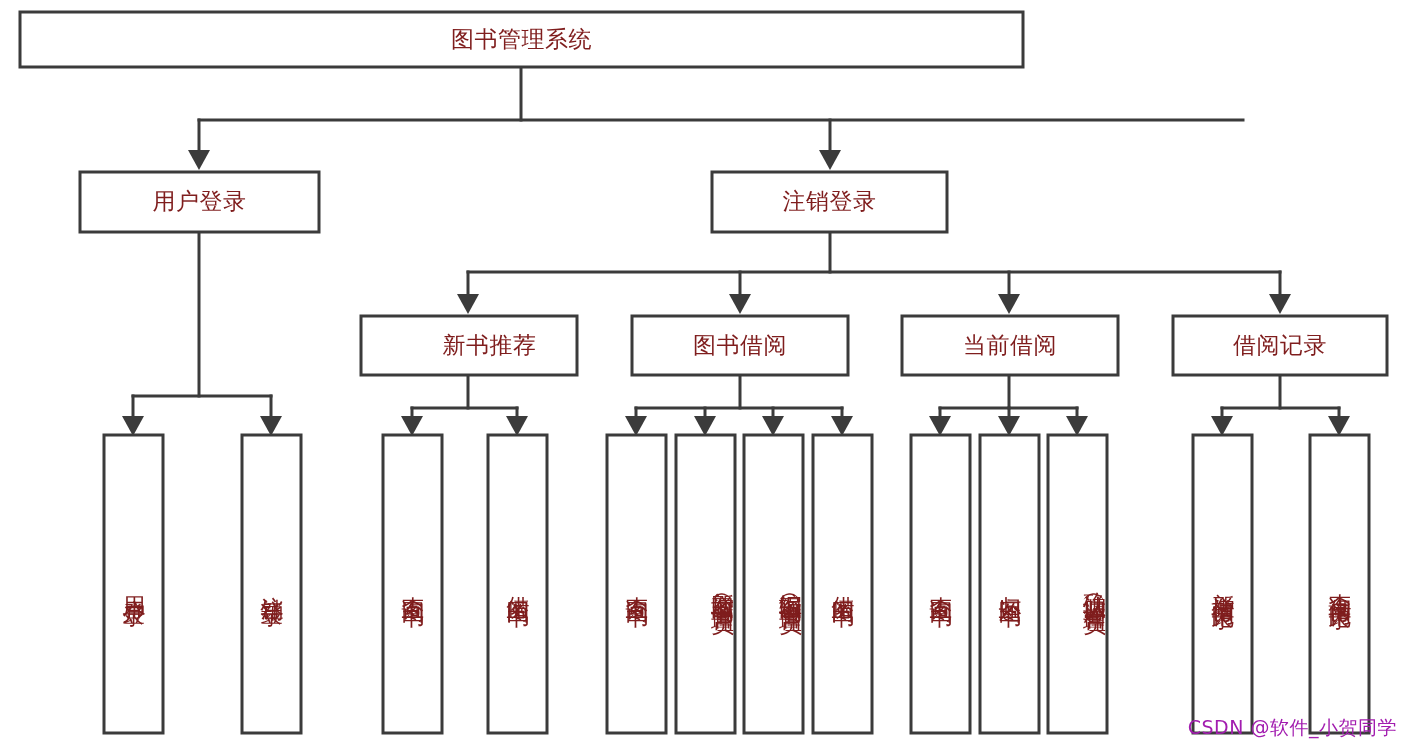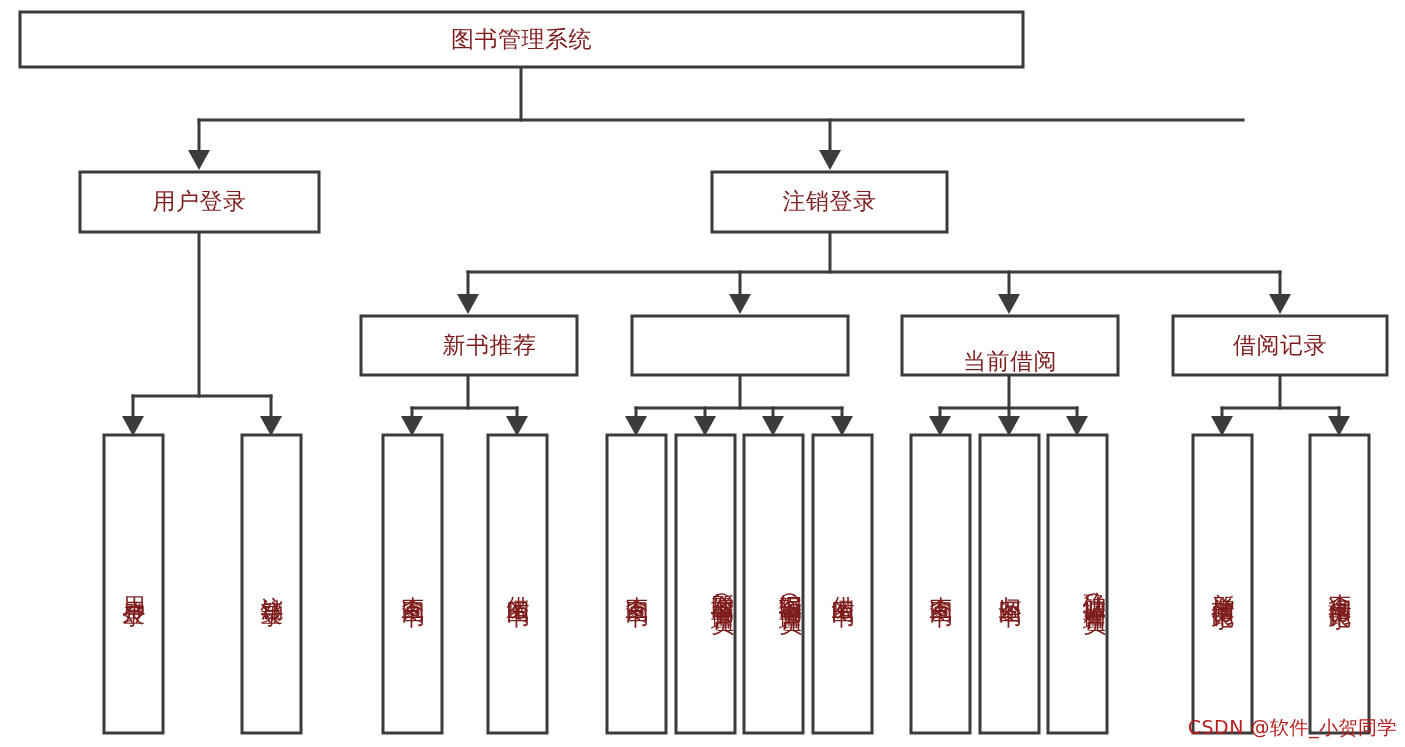--- a/index.html
+++ b/index.html
@@ -65,21 +65,21 @@
   }
   .node-label.vertical.centered {
     align-items: center;
     padding-top: 0;
   }
   .watermark {
     position: absolute;
     right: 8px;
     bottom: 6px;
     font-size: 19px;
-    color: #b91c1c;
+    color: #a21caf;
     font-family: "DejaVu Sans", "Liberation Sans", sans-serif;
     white-space: nowrap;
     letter-spacing: 0.5px;
   }
 </style>
 </head>
 <body>
 
 <div id="diagram-root">
 
@@ -191,21 +191,22 @@
     <rect class="node-box" x="1193" y="435" width="59" height="298"></rect>
     <rect class="node-box" x="1310" y="435" width="59" height="298"></rect>
   </svg>
 
   <div class="node-label horizontal" style="left:20px; top:12px; width:1003px; height:55px;">图书管理系统</div>
 
   <div class="node-label horizontal" style="left:80px; top:172px; width:239px; height:60px;">用户登录</div>
   <div class="node-label horizontal" style="left:712px; top:172px; width:235px; height:60px;">注销登录</div>
 
   <div class="node-label horizontal" style="left:361px; top:316px; width:257px; height:59px;">新书推荐</div>
-  <div class="node-label horizontal" style="left:902px; top:332px; width:216px; height:59px;">当前借阅</div>
+  <div class="node-label horizontal" style="left:632px; top:316px; width:216px; height:59px;">图书借阅</div>
+  <div class="node-label horizontal" style="left:902px; top:316px; width:216px; height:59px;">当前借阅</div>
   <div class="node-label horizontal" style="left:1173px; top:316px; width:214px; height:59px;border-radius:26px;">借阅记录</div>
 
   <div class="node-label vertical centered" style="left:104px; top:435px; width:59px; height:298px;">用户登录</div>
   <div class="node-label vertical centered" style="left:242px; top:435px; width:59px; height:298px;">注销登录</div>
 
   <div class="node-label vertical centered" style="left:383px; top:435px; width:59px; height:298px;">查询图书</div>
   <div class="node-label vertical centered" style="left:488px; top:435px; width:59px; height:298px;">借阅图书</div>
 
   <div class="node-label vertical centered" style="left:607px; top:435px; width:59px; height:298px;">查询图书</div>
   <div class="node-label vertical" style="left:676px; top:435px; width:59px; height:298px;">新增图书（管理员）</div>

